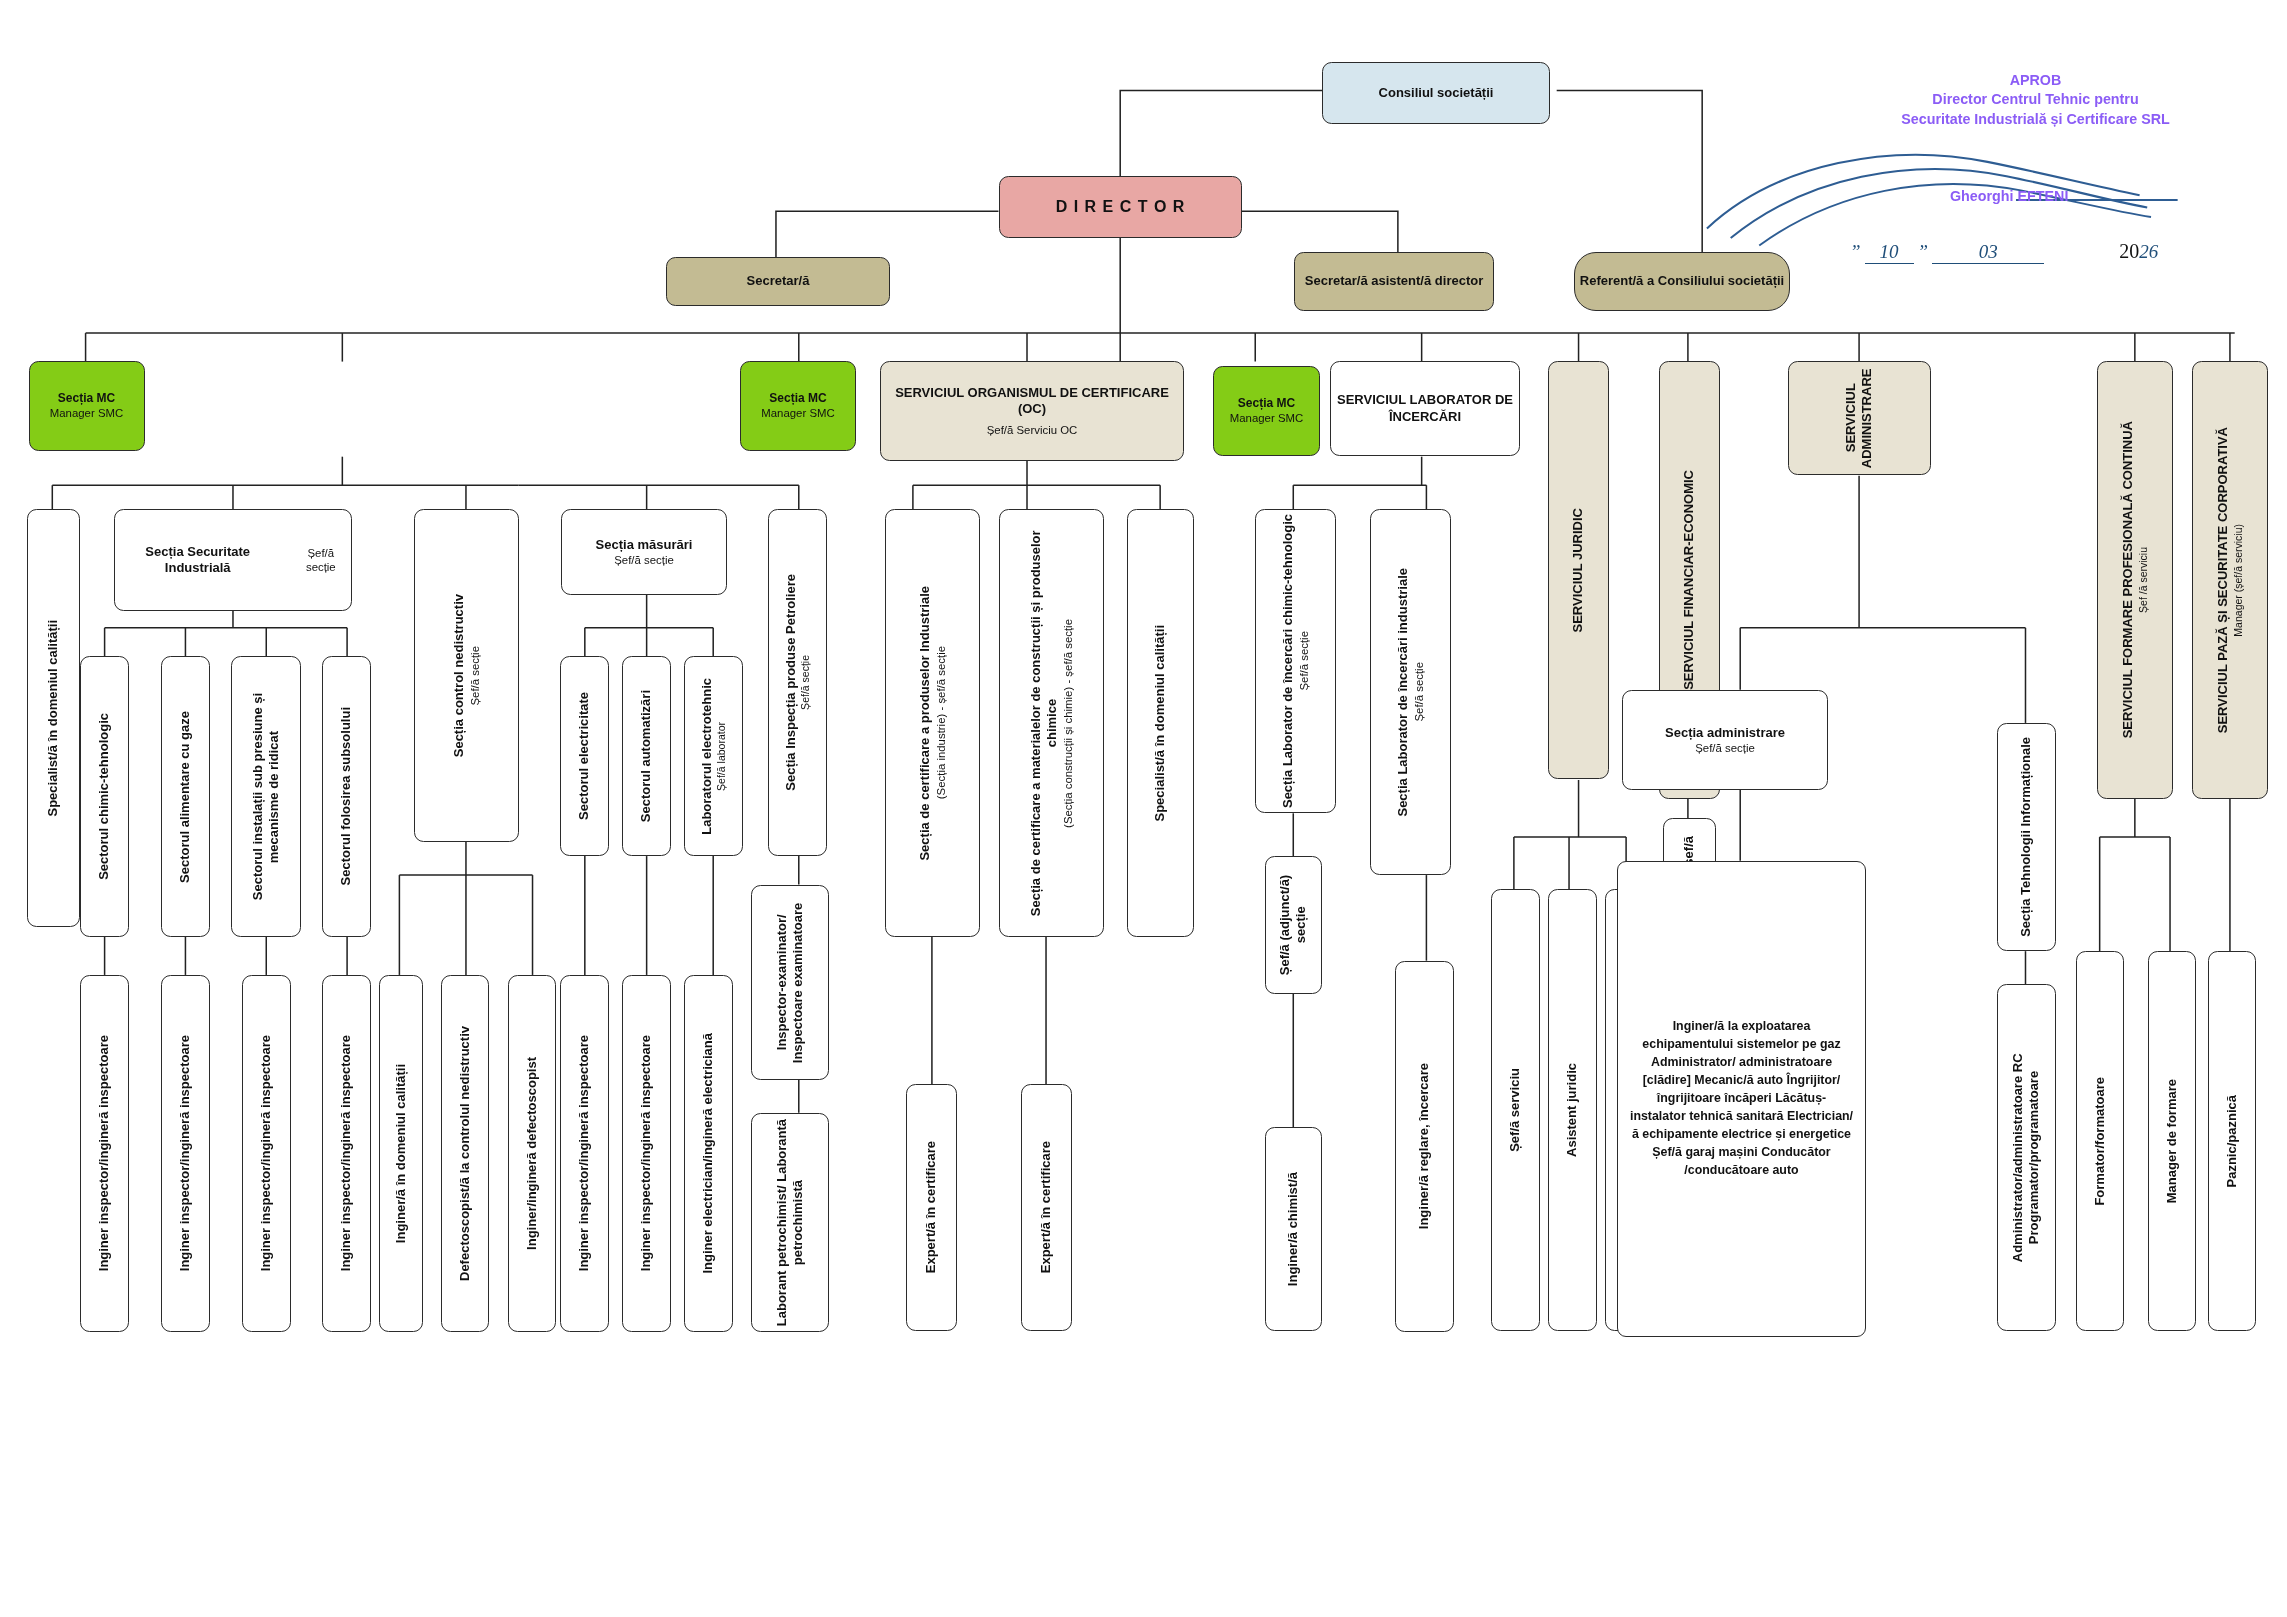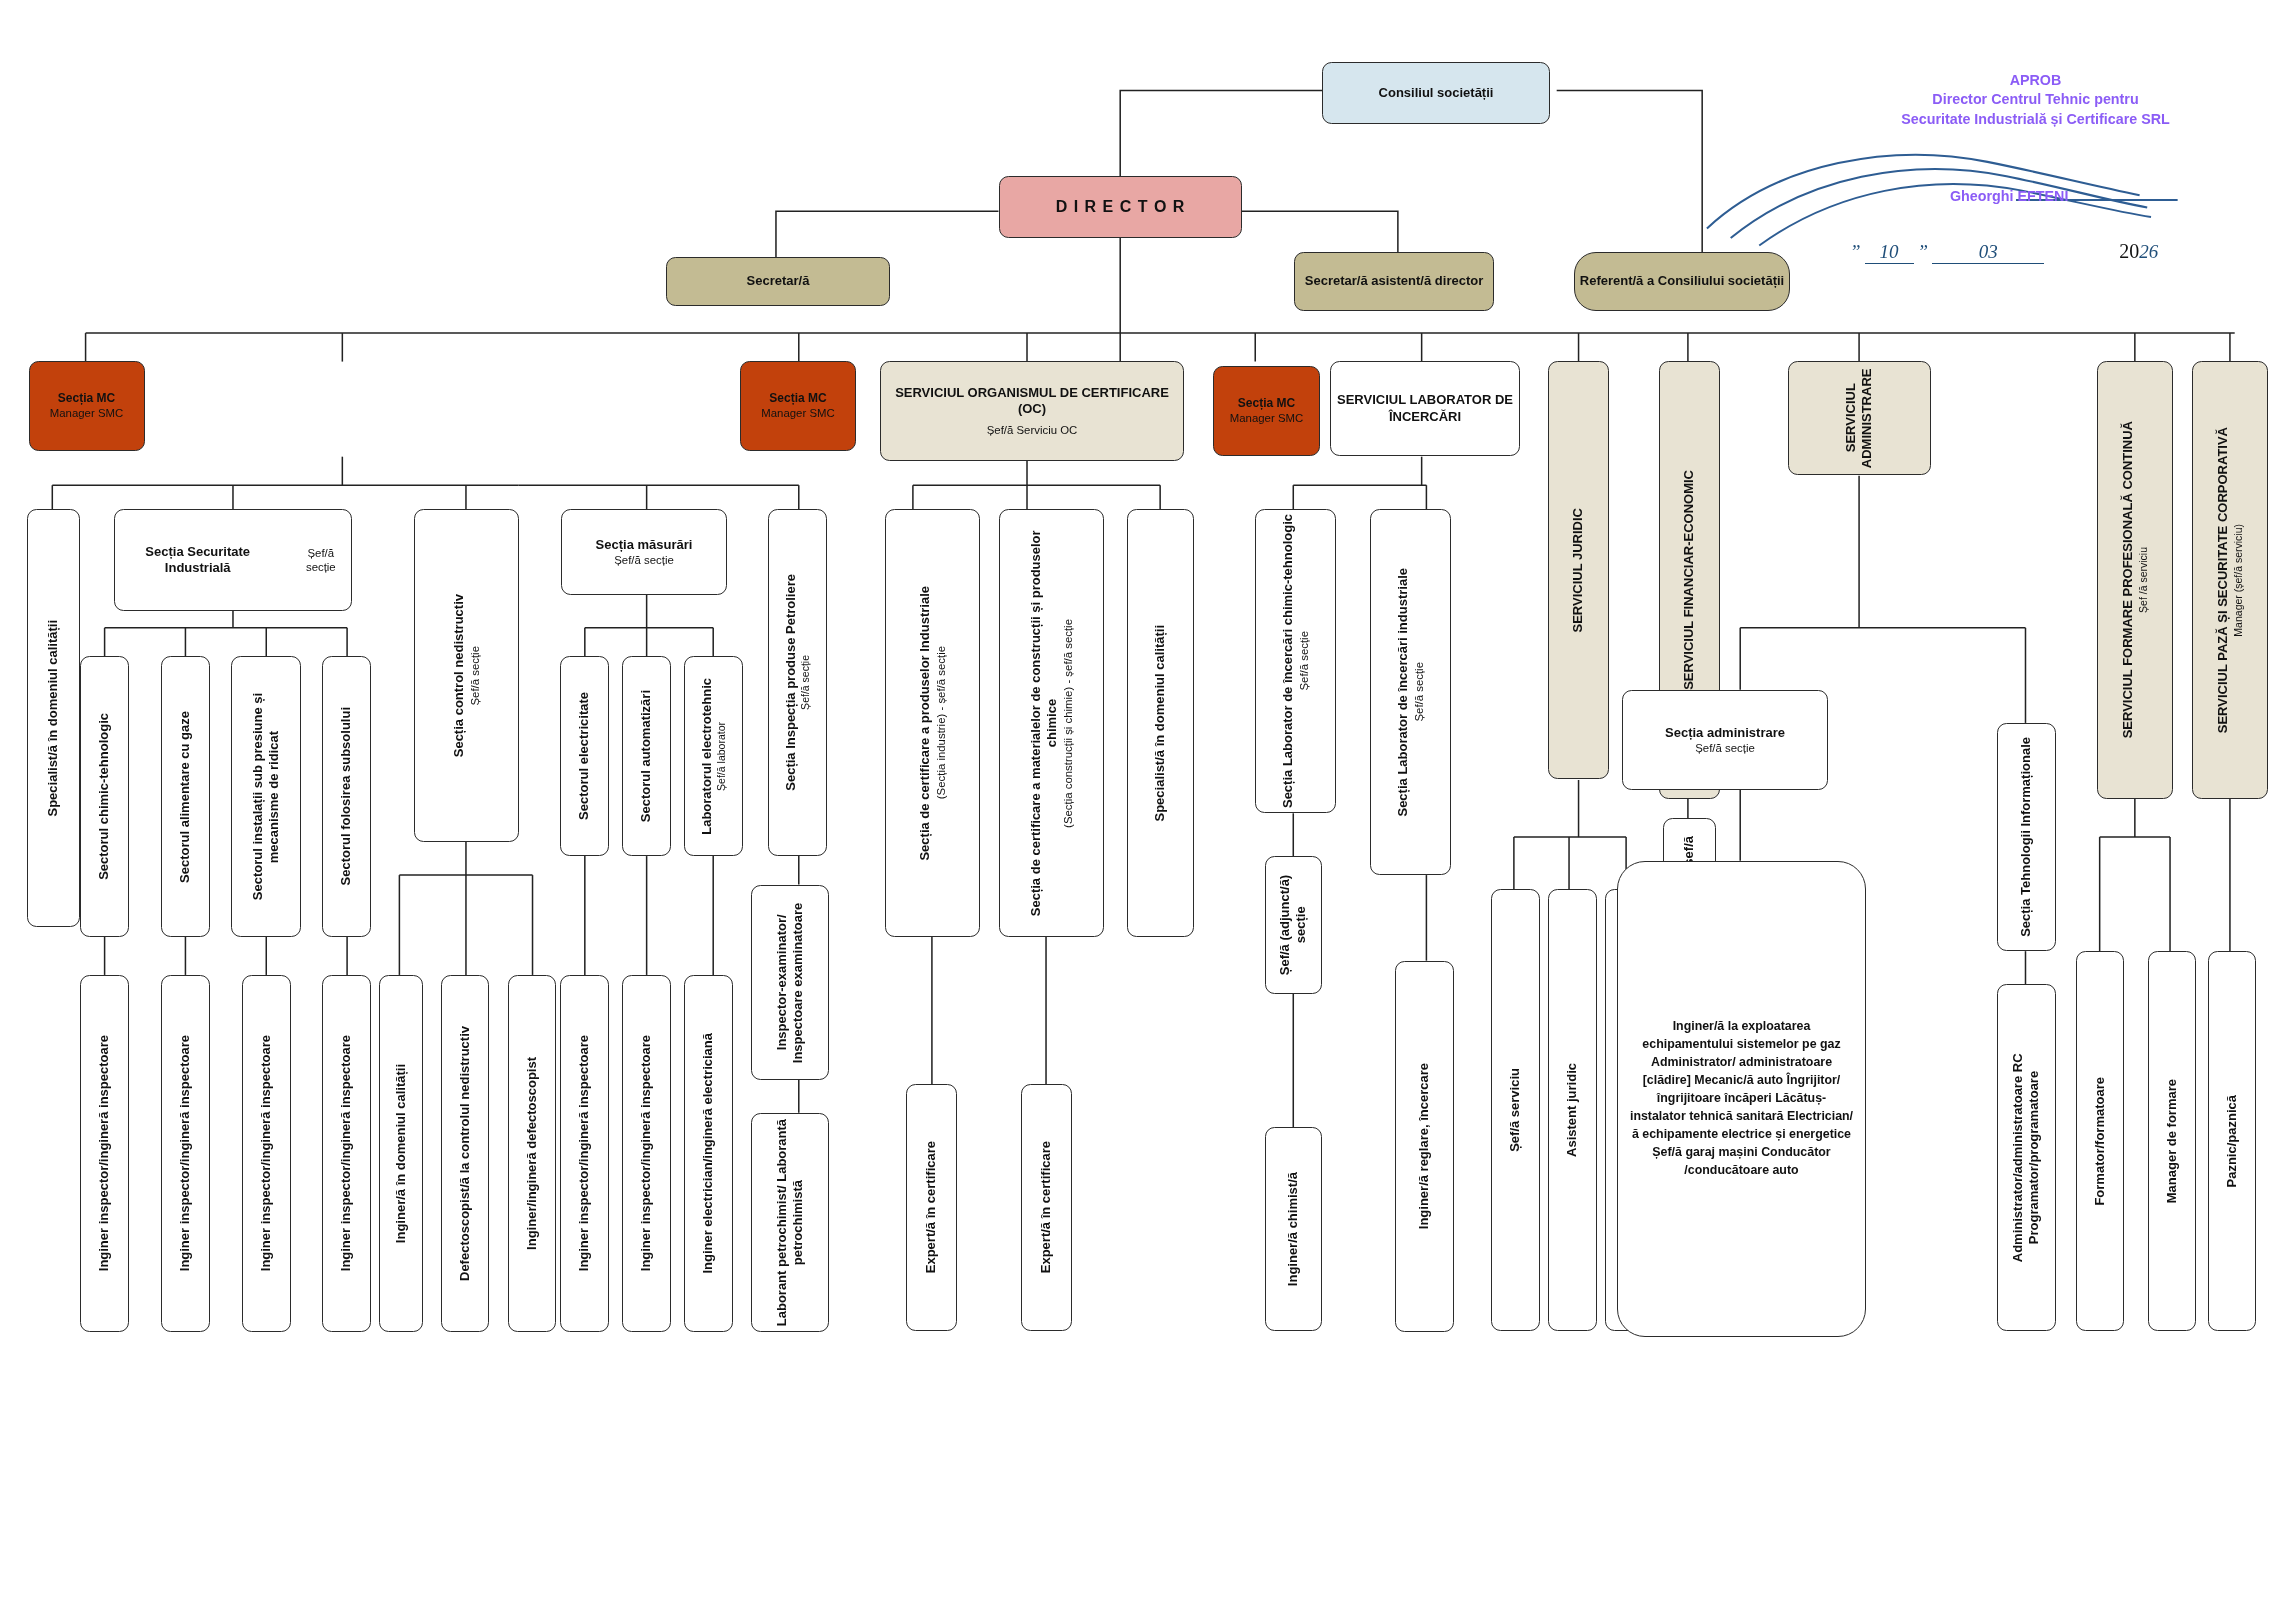--- a/index.html
+++ b/index.html
@@ -30,21 +30,21 @@
     writing-mode:vertical-rl;
     transform:rotate(180deg);
   }
   .b{font-weight:bold;}
   .sm{font-size:11.4px;font-weight:normal;}
   .xs{font-size:10.5px;font-weight:normal;}
   .beige{background:#e8e3d3;}
   .pinkdk{background:#e8a7a4;}
   .blue{background:#d6e6ee;}
   .khaki{background:#c3bb93;}
-  .peach{background:#c2410c;}
+  .peach{background:#84cc16;}
   svg.lines{position:absolute;left:0;top:0;width:2287px;height:1618px;pointer-events:none;}
   svg.lines line, svg.lines path{stroke:#222;stroke-width:1.6px;fill:none;}
   .approval{position:absolute;text-align:center;font-size:14.3px;font-weight:bold;color:#8b5cf6;line-height:1.35;}
   .datebox{position:absolute;font-size:16px;color:#111;font-family:"Liberation Serif", serif;}
   .handw{color:#1f4e79;font-style:italic;font-size:19px;font-family:"Liberation Serif", serif;}
   .underline{border-bottom:1.5px solid #1f4e79;display:inline-block;}
 </style>
 </head>
 <body>
 
@@ -369,21 +369,21 @@
   </div>
   <div class="node" style="left:1663px;top:989px;width:53px;height:342px;">
     <span class="b vert">Contabil/ă</span>
   </div>
 
   <div class="node" style="left:1622px;top:690px;width:206px;height:100px;flex-direction:column;">
     <span class="b">Secția administrare</span>
     <span class="sm">Șef/ă secție</span>
   </div>
 
-  <div class="node" style="left:1617px;top:861px;width:249px;height:476px;border-radius:28px;padding:17px 11.4px;justify-content:center;">
+  <div class="node" style="left:1617px;top:861px;width:249px;height:476px;border-radius:9px;padding:17px 11.4px;justify-content:center;">
     <span class="b" style="font-size:12.4px;line-height:1.45;">Inginer/ă la exploatarea echipamentului sistemelor pe gaz Administrator/ administratoare [clădire] Mecanic/ă auto Îngrijitor/îngrijitoare încăperi Lăcătuș-instalator tehnică sanitară Electrician/ă echipamente electrice și energetice Șef/ă garaj mașini Conducător /conducătoare auto</span>
   </div>
 
   <div class="node" style="left:1997px;top:723px;width:59px;height:228px;">
     <span class="b vert">Secția Tehnologii Informaționale</span>
   </div>
 
   <div class="node" style="left:1997px;top:984px;width:59px;height:347px;">
     <span class="b vert">Administrator/administratoare RC Programator/programatoare</span>
   </div>

